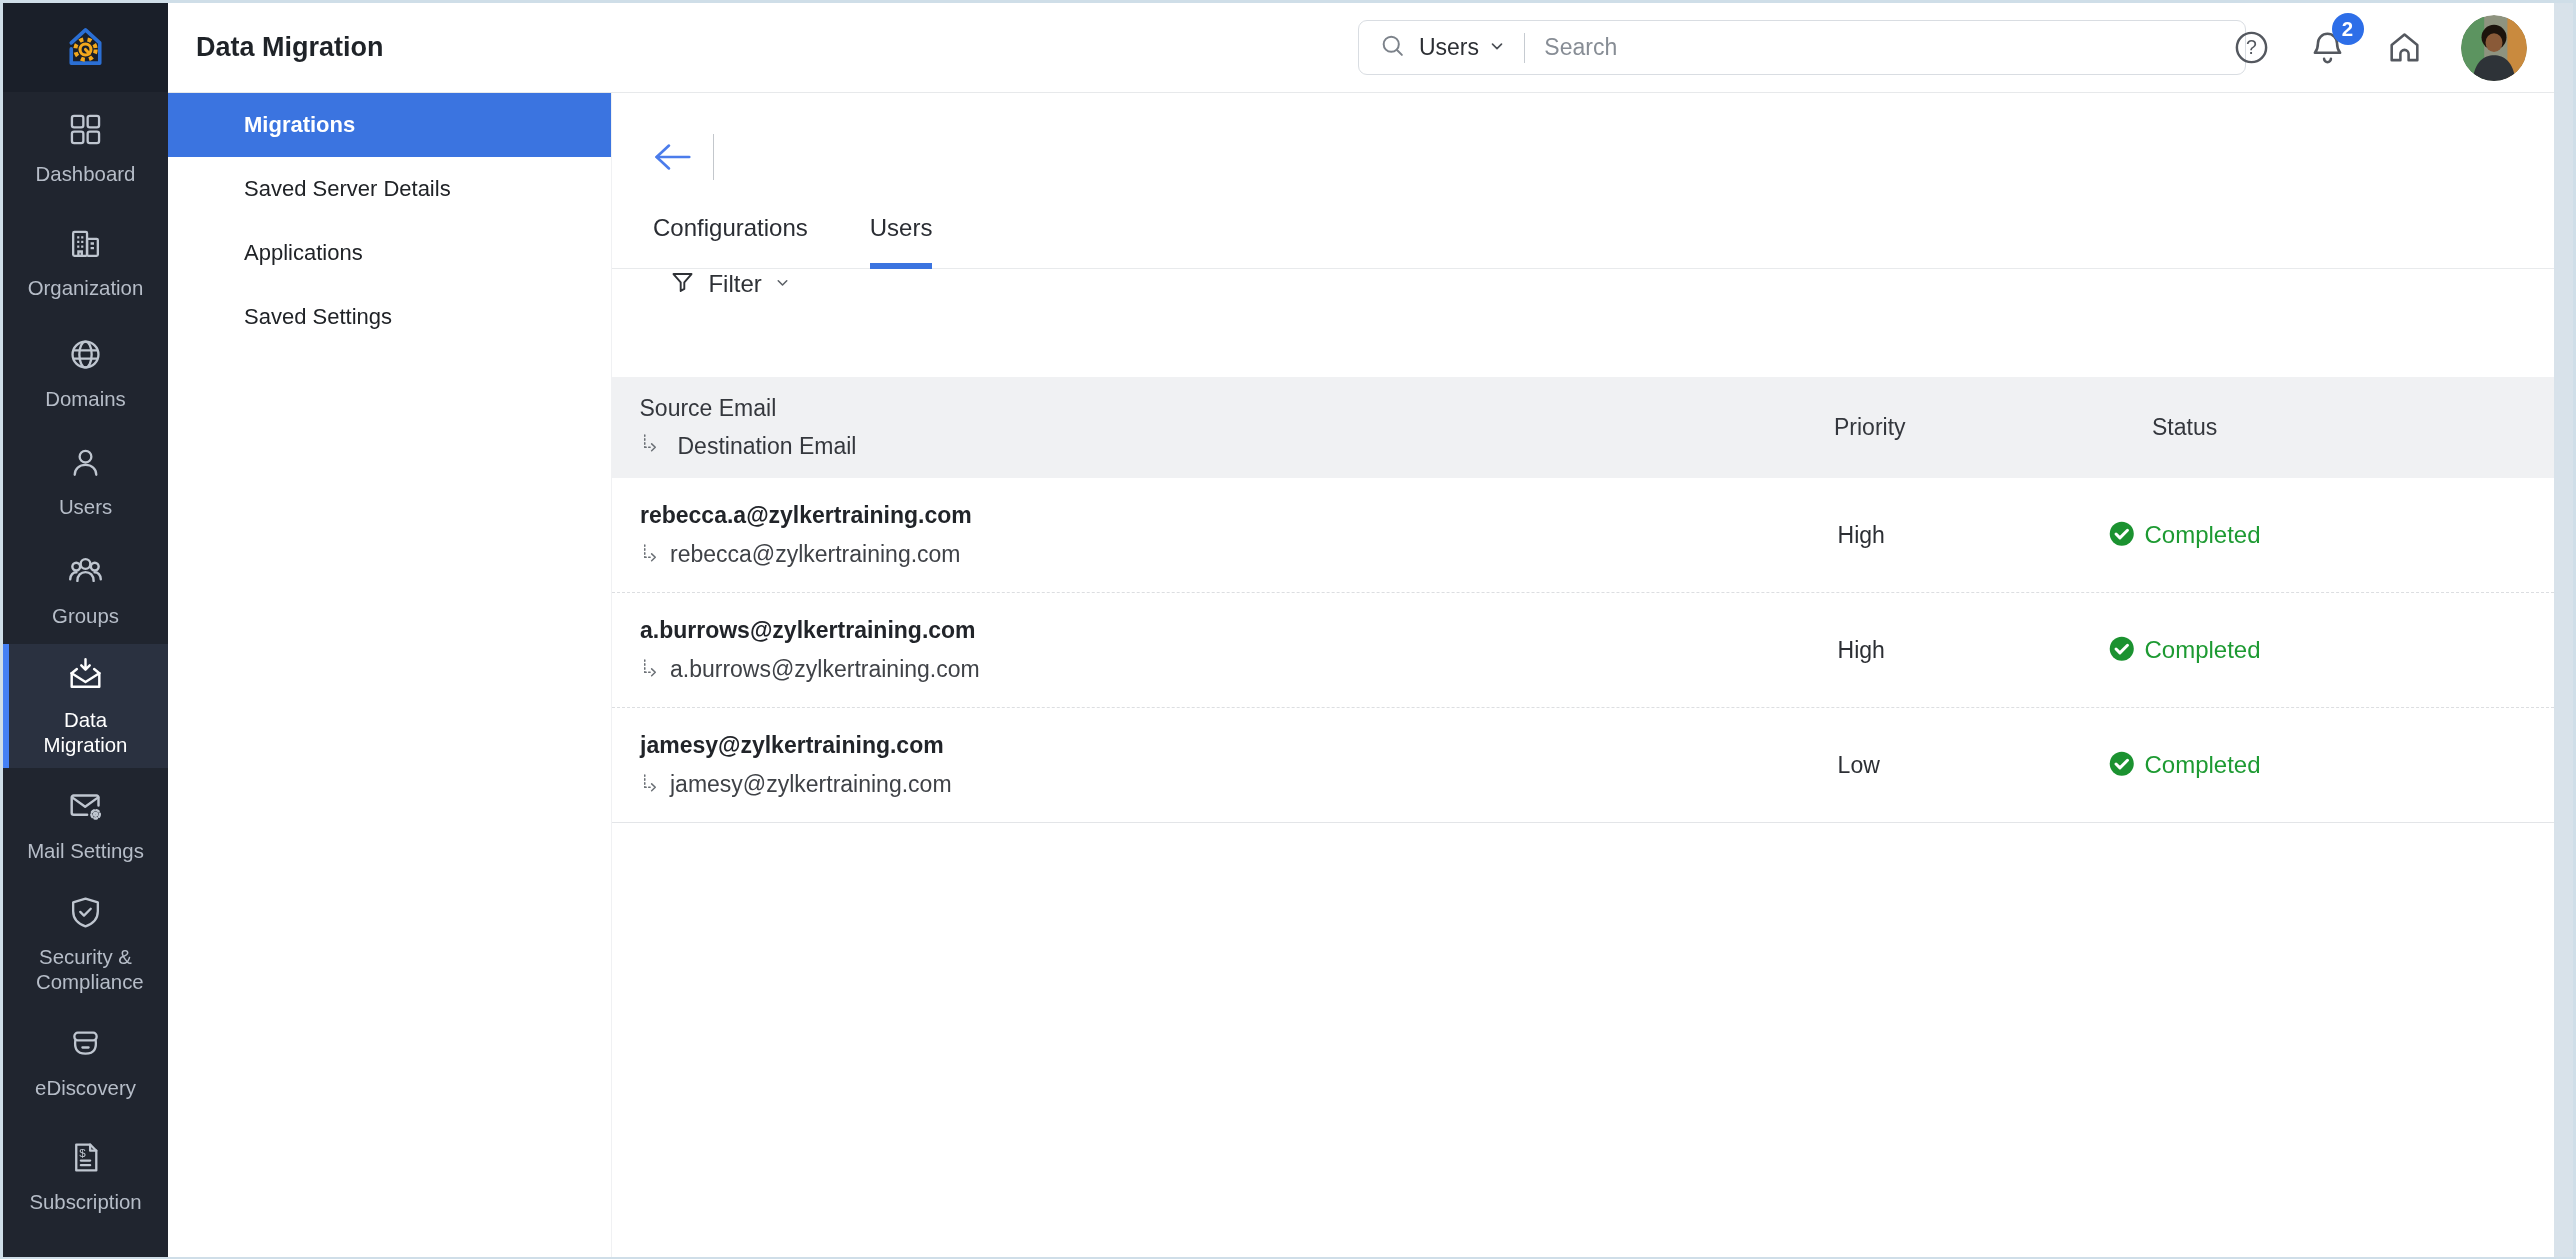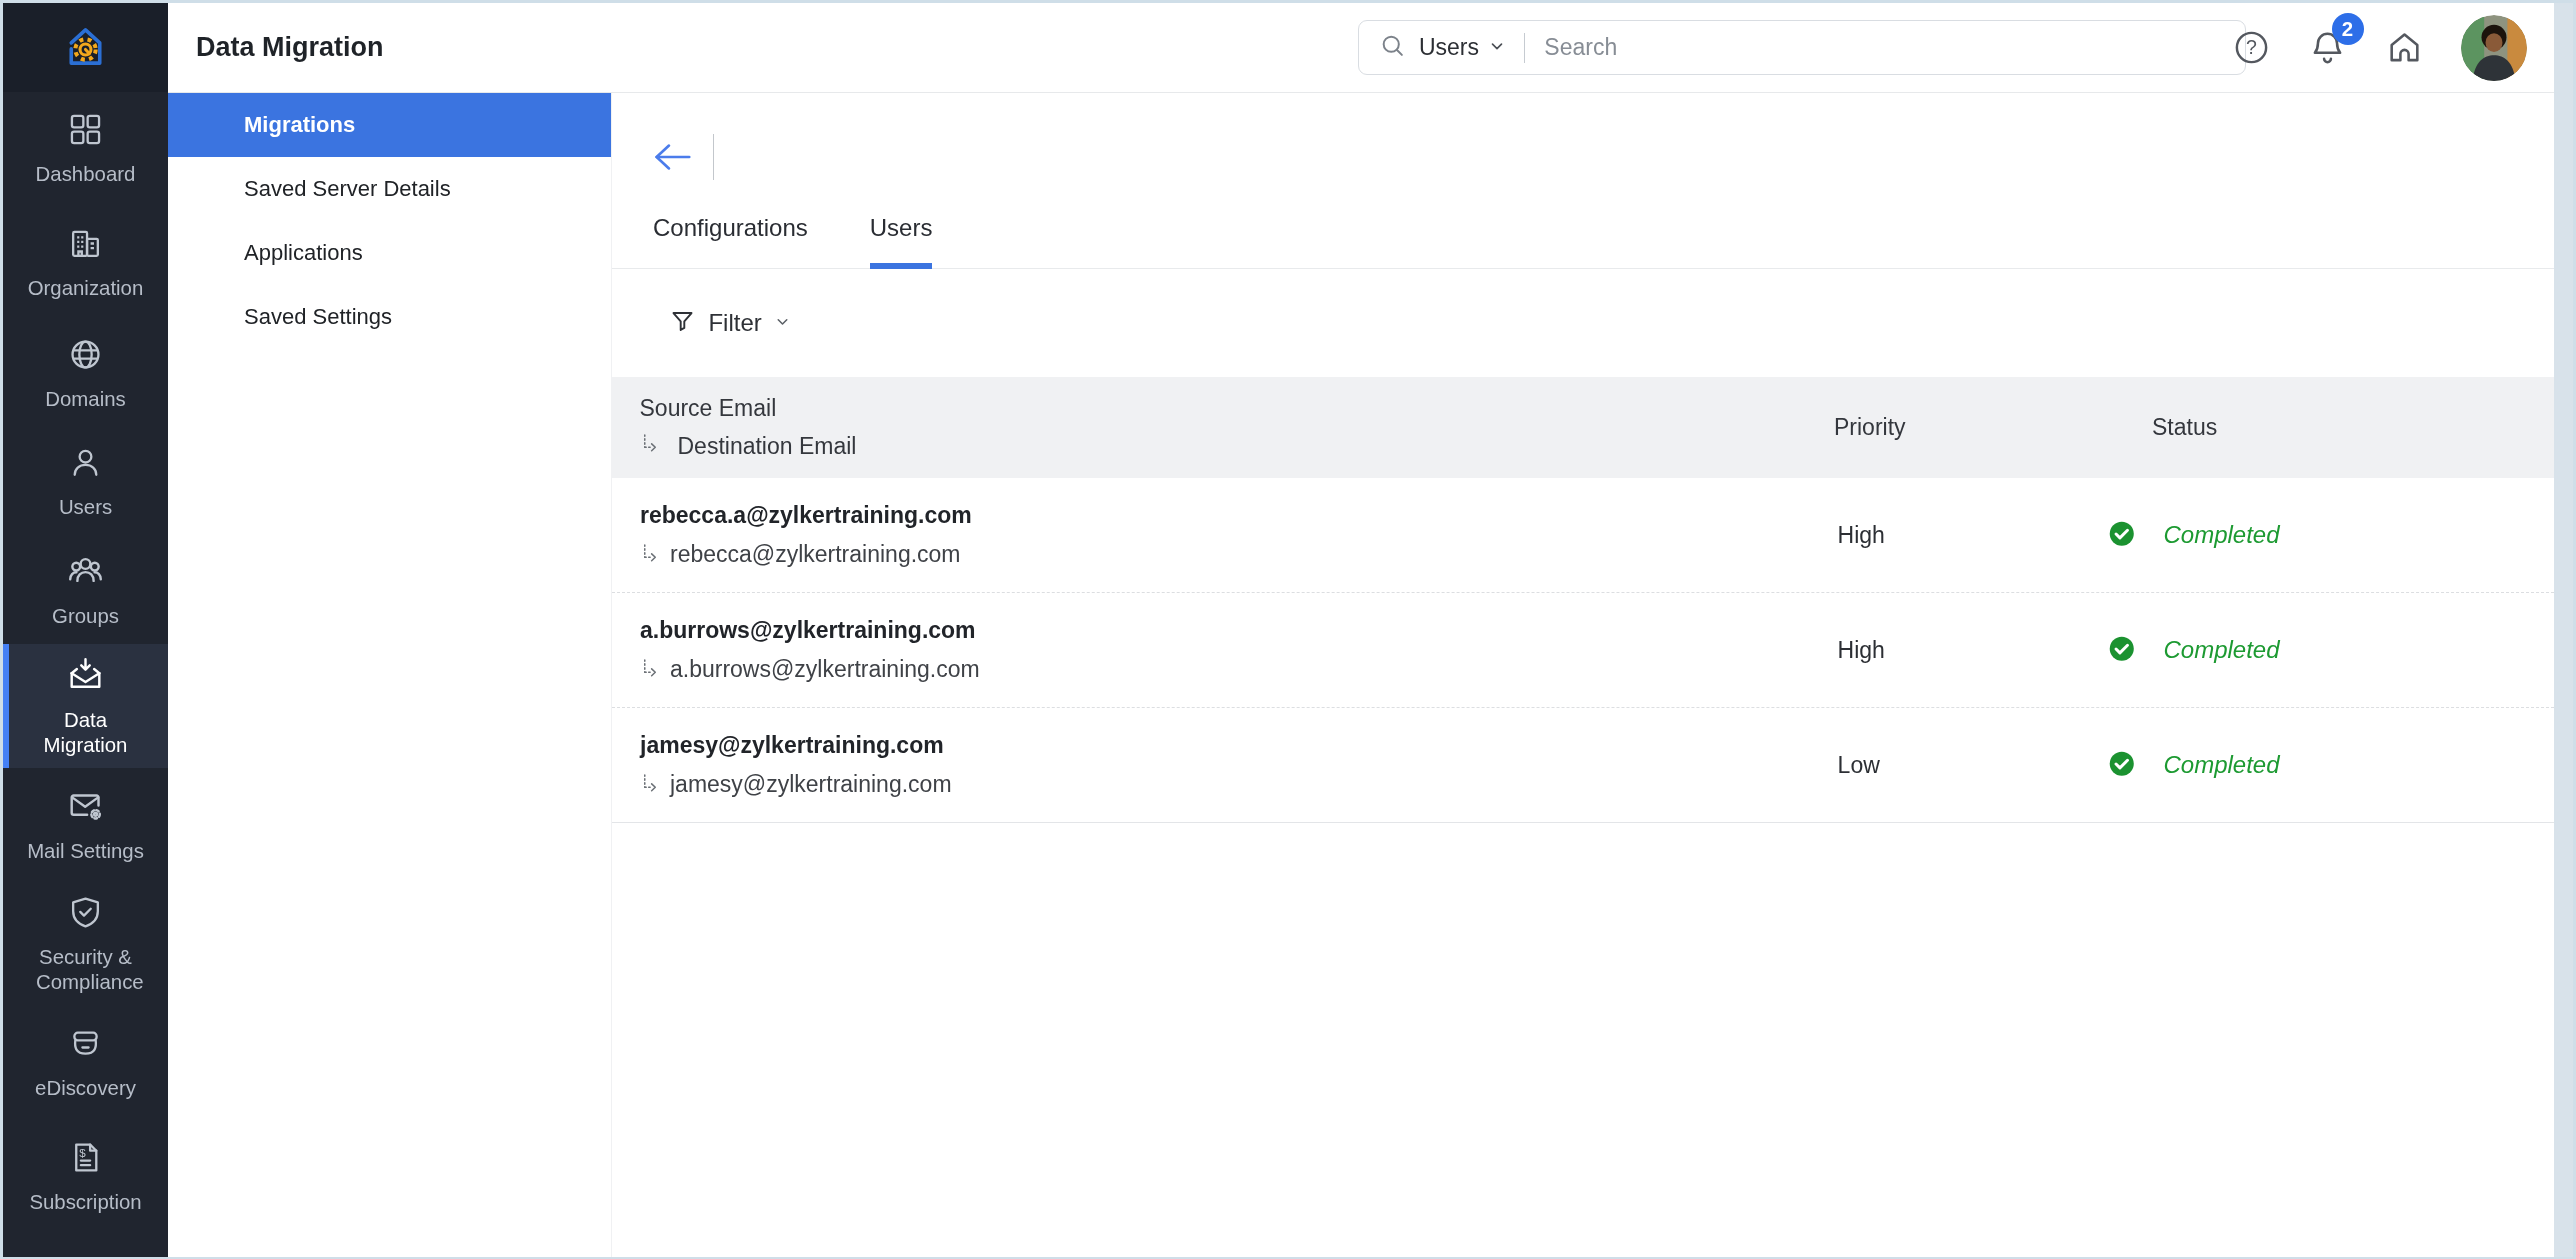--- a/index.html
+++ b/index.html
@@ -160,21 +160,21 @@
     padding-bottom: 21px;
     margin-right: 62px;
     cursor: pointer;
     border-bottom: 6.2px solid transparent;
     margin-bottom: -0.9px;
   }
   .tab.active { border-bottom-color: #3b74e0; }
 
   .filter-row {
     height: 108px;
-    display: flex; align-items: center;
+    display: flex; align-items: flex-start;
     padding-left: 57px;
     flex-shrink: 0;
   }
   .filter-ctl { display: flex; align-items: center; gap: 12.4px; cursor: pointer; }
   .filter-label { font-size: 24px; color: #2e3136; }
 
   
   .grid-row {
     display: grid;
     grid-template-columns: 1222px 274px 1fr;
@@ -195,21 +195,21 @@
     align-items: center;
     border-bottom: 0.9px dashed #dcdee1;
     cursor: pointer;
   }
   .trow:last-child { border-bottom: 0.9px solid #e3e5e8; }
   .cell-emails { padding-left: 28px; display: flex; flex-direction: column; gap: 12.4px; justify-content: center; }
   .src-email { font-size: 23px; font-weight: 700; color: #212429; }
   .dst-line { display: flex; align-items: center; gap: 9px; }
   .dst-email { font-size: 23px; color: #3f4247; }
   .cell-priority { font-size: 23px; color: #2c2f34; padding-left: 3.6px; }
-  .cell-status { display: flex; align-items: center; gap: 28px; font-style: italic; }
+  .cell-status { display: flex; align-items: center; gap: 9px; }
   .status-text { font-size: 24px; color: #1d9a32; }
 
   
   .scroll-strip { width: 19.5px; background: #d8e2ea; flex-shrink: 0; cursor: pointer; }
 </style>
 </head>
 <body>
 
 <div id="app">
 

